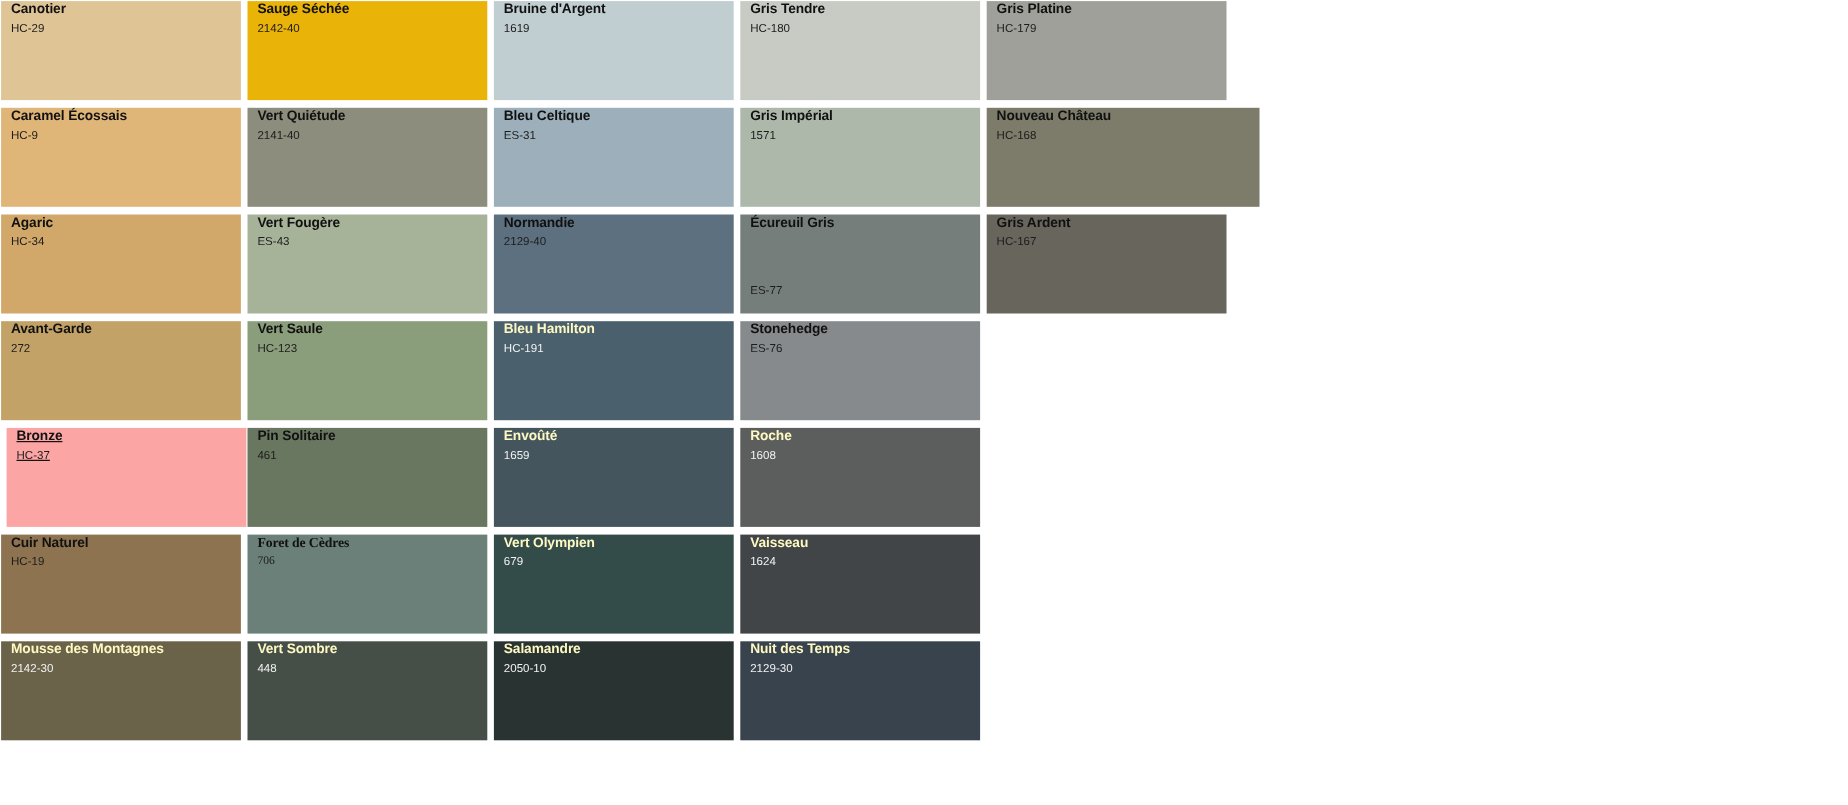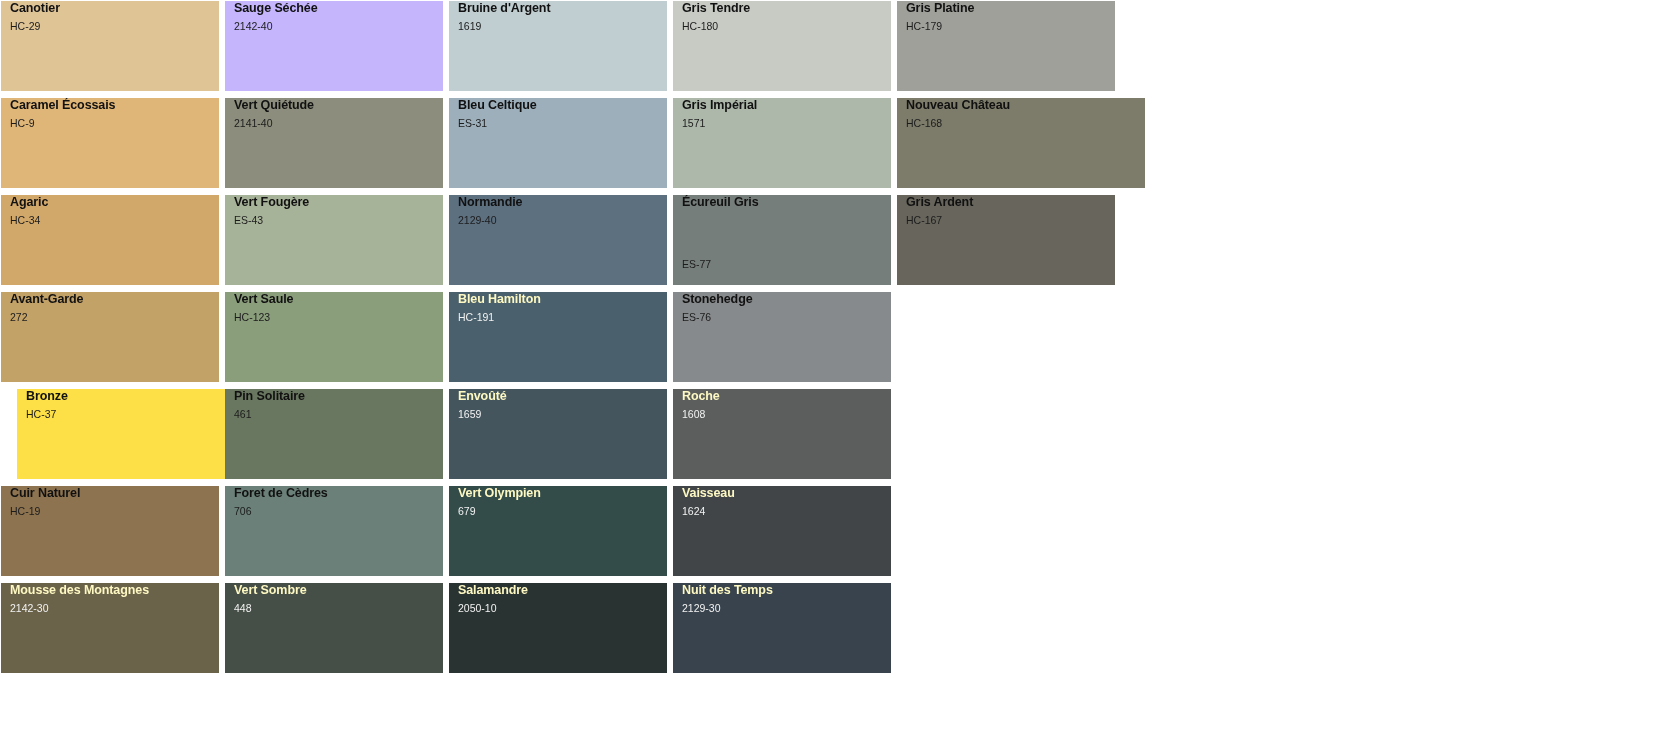--- a/index.html
+++ b/index.html
@@ -52,21 +52,21 @@
   .text-light .swatch-code { color: #f2f2f2; }
 </style>
 </head>
 <body>
 
 <div id="swatch-grid" style="background: rgb(255, 255, 255);">
     <div class="swatch text-dark" style="left: 1px; top: 1px; width: 218px; height: 90px; background: rgb(223, 196, 150);">
       <div class="swatch-name">Canotier</div>
       <div class="swatch-code">HC-29</div>
     </div>
-    <div class="swatch text-dark" style="left: 225px; top: 1px; width: 218px; height: 90px; background: #c4b5fd;">
+    <div class="swatch text-dark" style="left: 225px; top: 1px; width: 218px; height: 90px; background: #eab308;">
       <div class="swatch-name">Sauge Séchée</div>
       <div class="swatch-code">2142-40</div>
     </div>
     <div class="swatch text-dark" style="left: 449px; top: 1px; width: 218px; height: 90px; background: rgb(192, 206, 209);">
       <div class="swatch-name">Bruine d'Argent</div>
       <div class="swatch-code">1619</div>
     </div>
     <div class="swatch text-dark" style="left: 673px; top: 1px; width: 218px; height: 90px; background: rgb(199, 203, 196);">
       <div class="swatch-name">Gris Tendre</div>
       <div class="swatch-code">HC-180</div>
@@ -124,41 +124,41 @@
       <div class="swatch-code">HC-123</div>
     </div>
     <div class="swatch text-light" style="left: 449px; top: 292px; width: 218px; height: 90px; background: rgb(74, 96, 108);">
       <div class="swatch-name">Bleu Hamilton</div>
       <div class="swatch-code">HC-191</div>
     </div>
     <div class="swatch text-dark" style="left: 673px; top: 292px; width: 218px; height: 90px; background: rgb(135, 138, 140);">
       <div class="swatch-name">Stonehedge</div>
       <div class="swatch-code">ES-76</div>
     </div>
-    <div class="swatch text-dark" style="left: 17px; top: 389px; width: 218px; height: 90px; background: #fde047;">
+    <div class="swatch text-dark" style="left: 6px; top: 389px; width: 218px; height: 90px; background: #fca5a5; text-decoration: underline;">
       <div class="swatch-name">Bronze</div>
       <div class="swatch-code">HC-37</div>
     </div>
     <div class="swatch text-dark" style="left: 225px; top: 389px; width: 218px; height: 90px; background: rgb(106, 119, 96);">
       <div class="swatch-name">Pin Solitaire</div>
       <div class="swatch-code">461</div>
     </div>
     <div class="swatch text-light" style="left: 449px; top: 389px; width: 218px; height: 90px; background: rgb(68, 85, 94);">
       <div class="swatch-name">Envoûté</div>
       <div class="swatch-code">1659</div>
     </div>
     <div class="swatch text-light" style="left: 673px; top: 389px; width: 218px; height: 90px; background: rgb(92, 94, 94);">
       <div class="swatch-name">Roche</div>
       <div class="swatch-code">1608</div>
     </div>
     <div class="swatch text-dark" style="left: 1px; top: 486px; width: 218px; height: 90px; background: rgb(141, 115, 80);">
       <div class="swatch-name">Cuir Naturel</div>
       <div class="swatch-code">HC-19</div>
     </div>
-    <div class="swatch text-dark" style="left: 225px; top: 486px; width: 218px; height: 90px; background: rgb(107, 128, 120);">
+    <div class="swatch text-dark" style="left: 225px; top: 486px; width: 218px; height: 90px; background: rgb(107, 128, 120); font-family: Liberation Serif, serif;">
       <div class="swatch-name">Foret de Cèdres</div>
       <div class="swatch-code">706</div>
     </div>
     <div class="swatch text-light" style="left: 449px; top: 486px; width: 218px; height: 90px; background: rgb(51, 76, 74);">
       <div class="swatch-name">Vert Olympien</div>
       <div class="swatch-code">679</div>
     </div>
     <div class="swatch text-light" style="left: 673px; top: 486px; width: 218px; height: 90px; background: rgb(65, 69, 72);">
       <div class="swatch-name">Vaisseau</div>
       <div class="swatch-code">1624</div>

